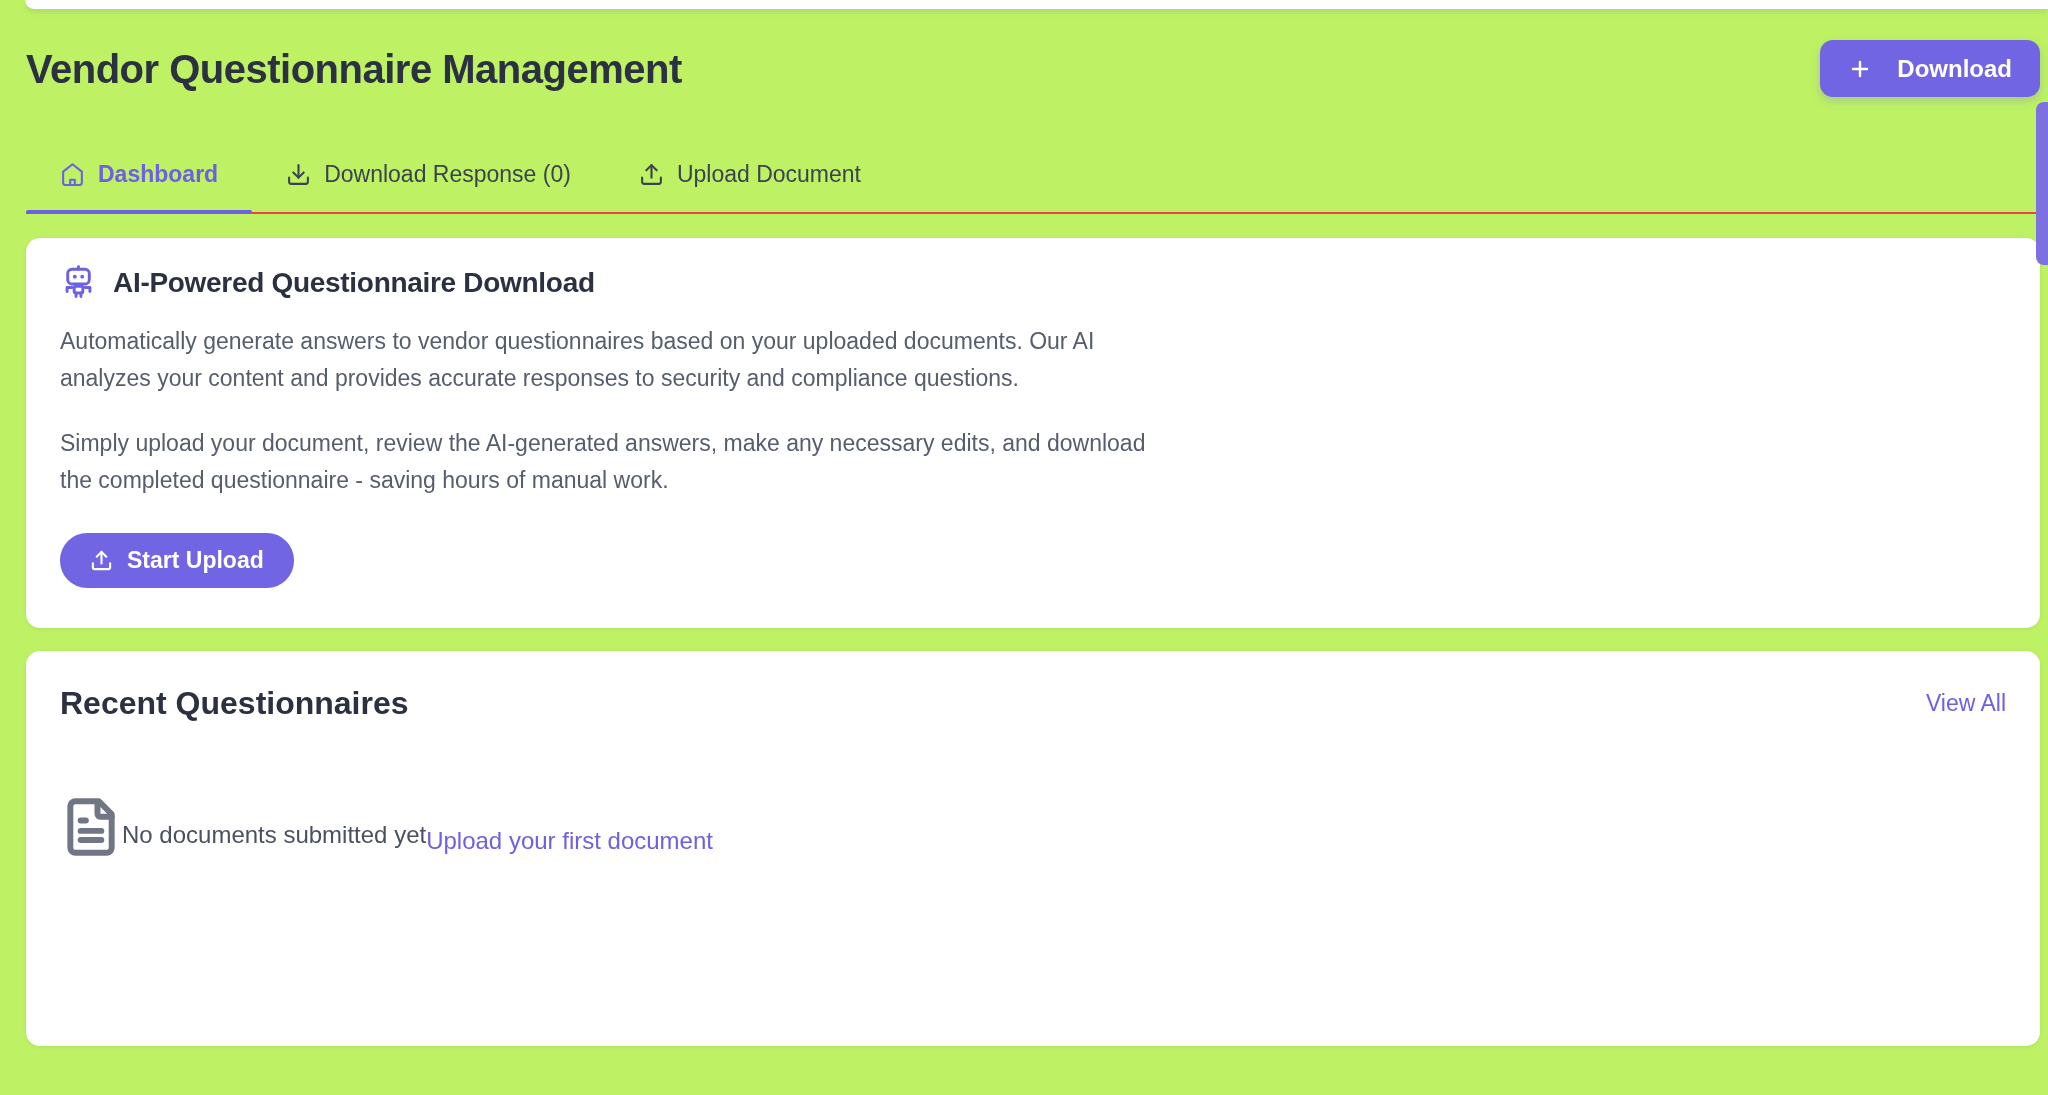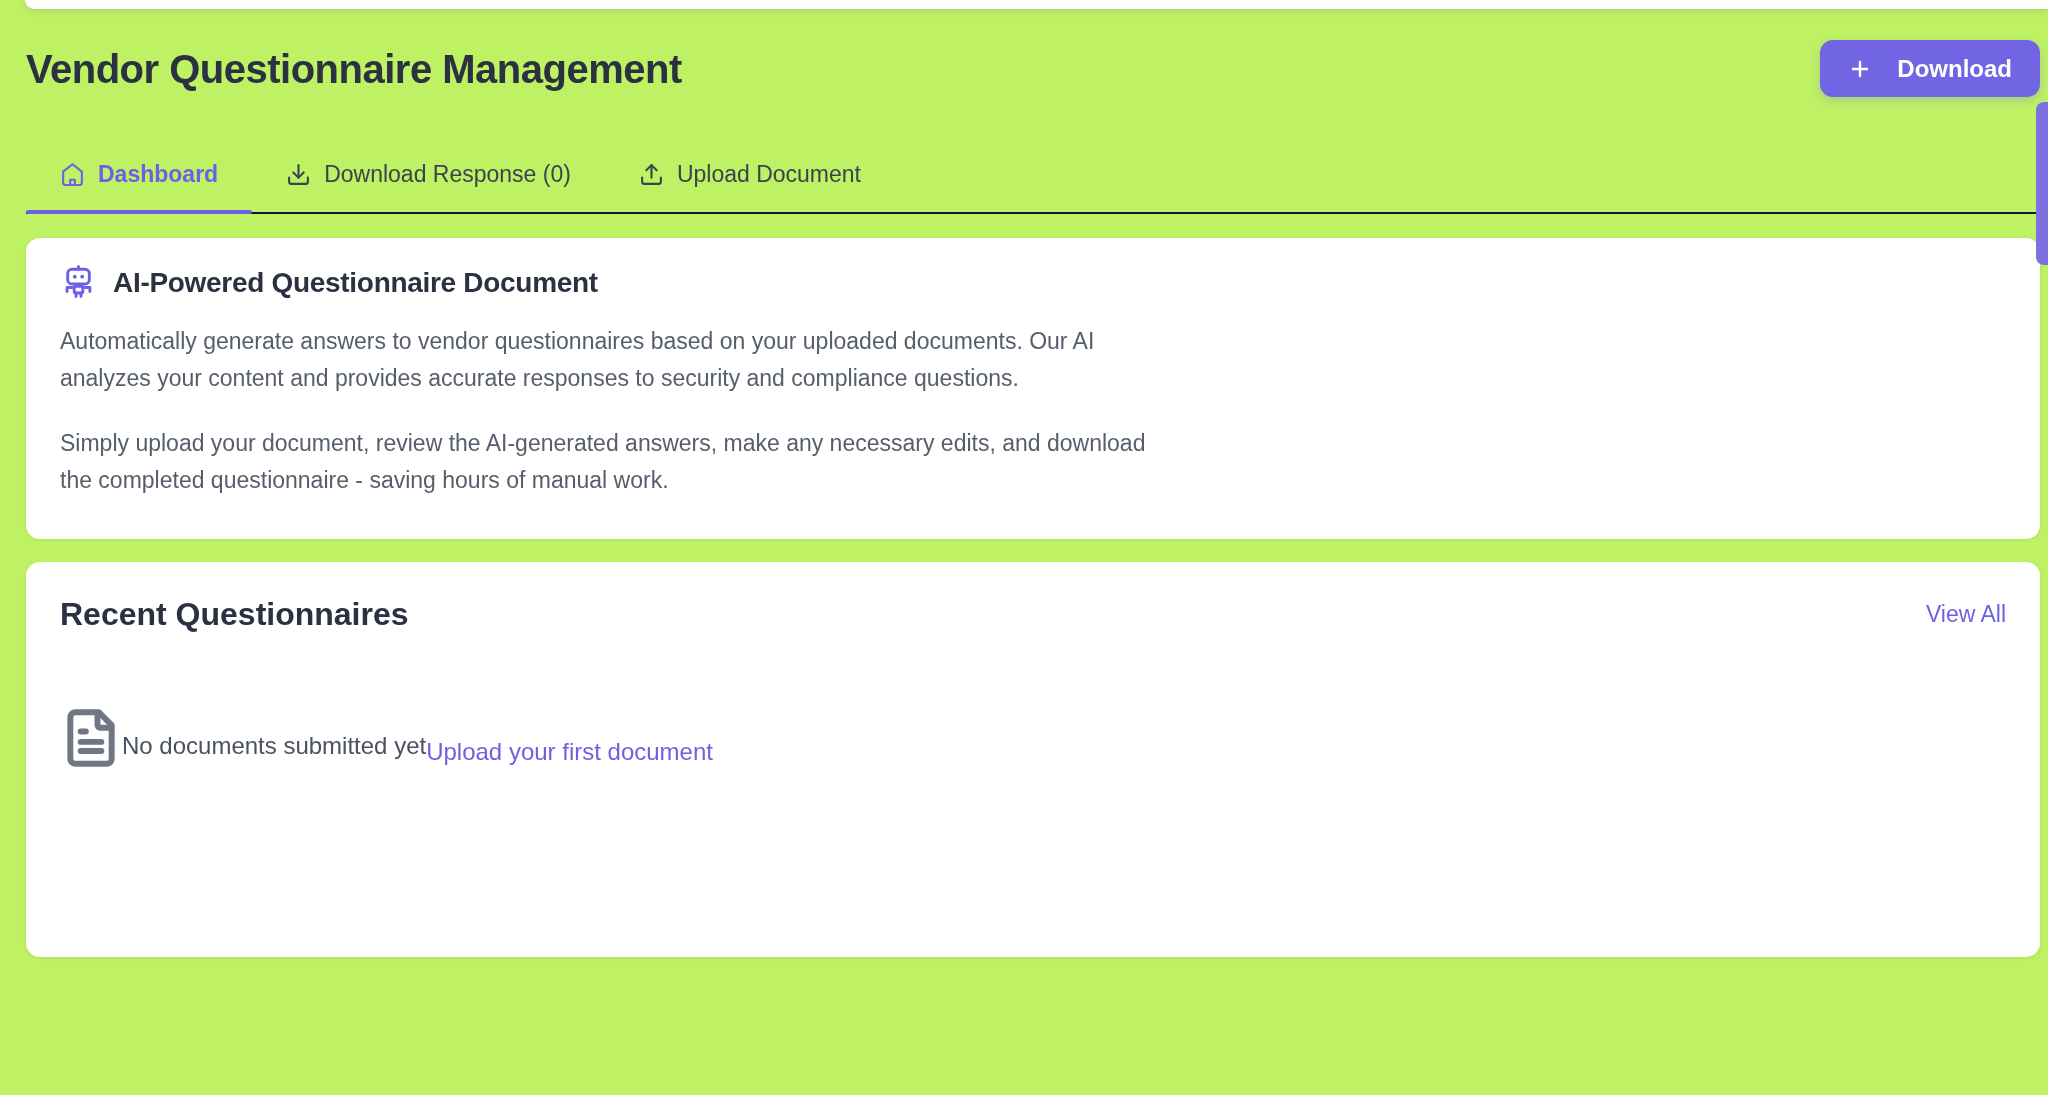--- a/index.html
+++ b/index.html
@@ -16,21 +16,21 @@
 
   
   .header-row { display:flex; justify-content:space-between; align-items:center; padding-top:40px; }
   .page-title { font-size:40px; line-height:48px; font-weight:700; color:var(--dark); letter-spacing:-0.5px; }
   .btn { display:inline-flex; align-items:center; border:none; cursor:pointer; color:#fff;
          background:var(--accent-btn); font-family:inherit; font-weight:700; }
   .download-btn { height:57px; padding:0 28px; gap:25px; font-size:24px; border-radius:13px;
                   box-shadow:0 4px 10px rgba(113,101,227,0.28); }
 
   
-  .tabs { display:flex; margin-top:40px; border-bottom:2px solid #0f172a; }
+  .tabs { display:flex; margin-top:40px; border-bottom:2px solid #ef4444; }
   .tab { display:flex; align-items:center; gap:13px; padding:24px 34px; font-size:23px; font-weight:500;
          color:#3c424e; position:relative; cursor:pointer; background:none; border:none; font-family:inherit; }
   .tab .t-icon { display:inline-flex; }
   .tab.active { color:var(--accent); font-weight:700; }
   .tab.active::after { content:""; position:absolute; left:0; right:0; bottom:-2px; height:4px;
                        background:var(--accent); border-radius:2px; }
 
   
   .card { background:#fff; border-radius:14px; box-shadow:0 1px 4px rgba(25,30,55,0.08); }
   .ai-card { margin-top:24px; padding:26px 34px 40px; }
@@ -115,26 +115,36 @@
           <svg width="37" height="37" viewBox="0 0 24 24" fill="none" stroke="currentColor" stroke-width="1.9" stroke-linecap="round" stroke-linejoin="round">
             <path d="M12 3.4V1.7"></path>
             <rect x="5" y="3.4" width="14" height="9.6" rx="2.8"></rect>
             <circle cx="9.6" cy="8.2" r="1.25" fill="currentColor" stroke="none"></circle>
             <circle cx="14.4" cy="8.2" r="1.25" fill="currentColor" stroke="none"></circle>
             <rect x="9.2" y="14.4" width="5.6" height="4.4" rx="1.2"></rect>
             <path d="M4.6 15.2h3.1M4.6 15.2v2.7M19.4 15.2h-3.1M19.4 15.2v2.7"></path>
             <path d="M10.4 18.8v2.3M13.6 18.8v2.3"></path>
           </svg>
         </span>
-        <h2 class="card-title">AI-Powered Questionnaire Document</h2>
+        <h2 class="card-title">AI-Powered Questionnaire Download</h2>
       </div>
       <p class="p1">Automatically generate answers to vendor questionnaires based on your uploaded documents. Our AI
 analyzes your content and provides accurate responses to security and compliance questions.</p>
       <p class="p2">Simply upload your document, review the AI-generated answers, make any necessary edits, and download
 the completed questionnaire - saving hours of manual work.</p>
+      <button class="btn start-btn">
+        <span class="t-icon">
+          <svg width="23" height="23" viewBox="0 0 24 24" fill="none" stroke="#ffffff" stroke-width="2.2" stroke-linecap="round" stroke-linejoin="round">
+              <path d="M21 15v4a2 2 0 0 1-2 2H5a2 2 0 0 1-2-2v-4"></path>
+              <polyline points="17 8 12 3 7 8"></polyline>
+              <line x1="12" y1="3" x2="12" y2="15"></line>
+            </svg>
+        </span>
+        <span>Start Upload</span>
+      </button>
     </section>
 
     <section class="card recent-card">
       <div class="recent-head">
         <h3 class="recent-title">Recent Questionnaires</h3>
         <a class="link">View All</a>
       </div>
       <div class="empty-state">
         <span style="color:#707683;">
           <svg width="62" height="62" viewBox="0 0 24 24" fill="none" stroke="currentColor" stroke-width="2.3" stroke-linecap="round" stroke-linejoin="round">

